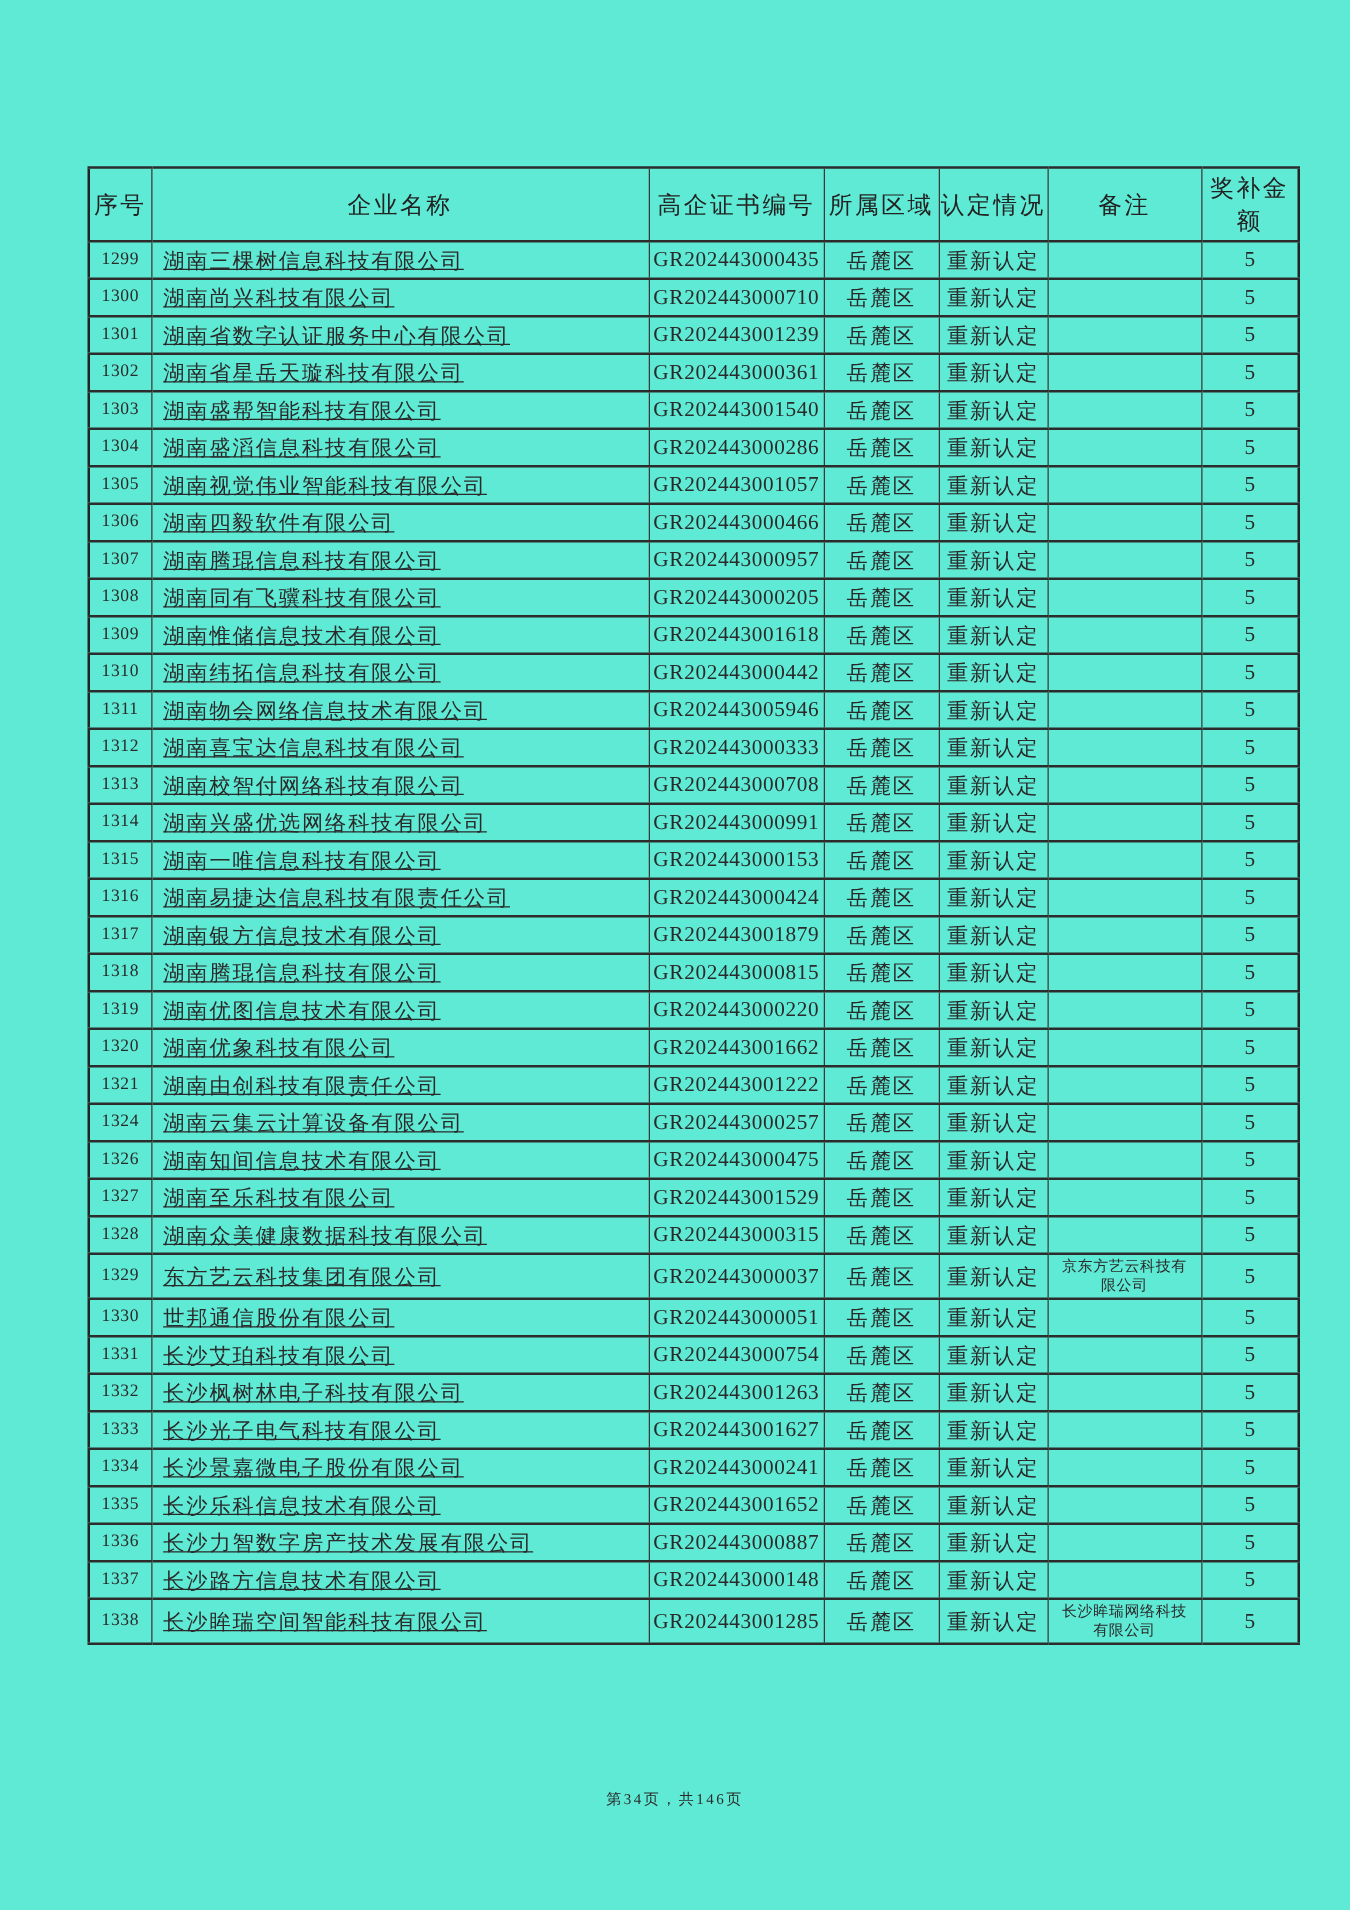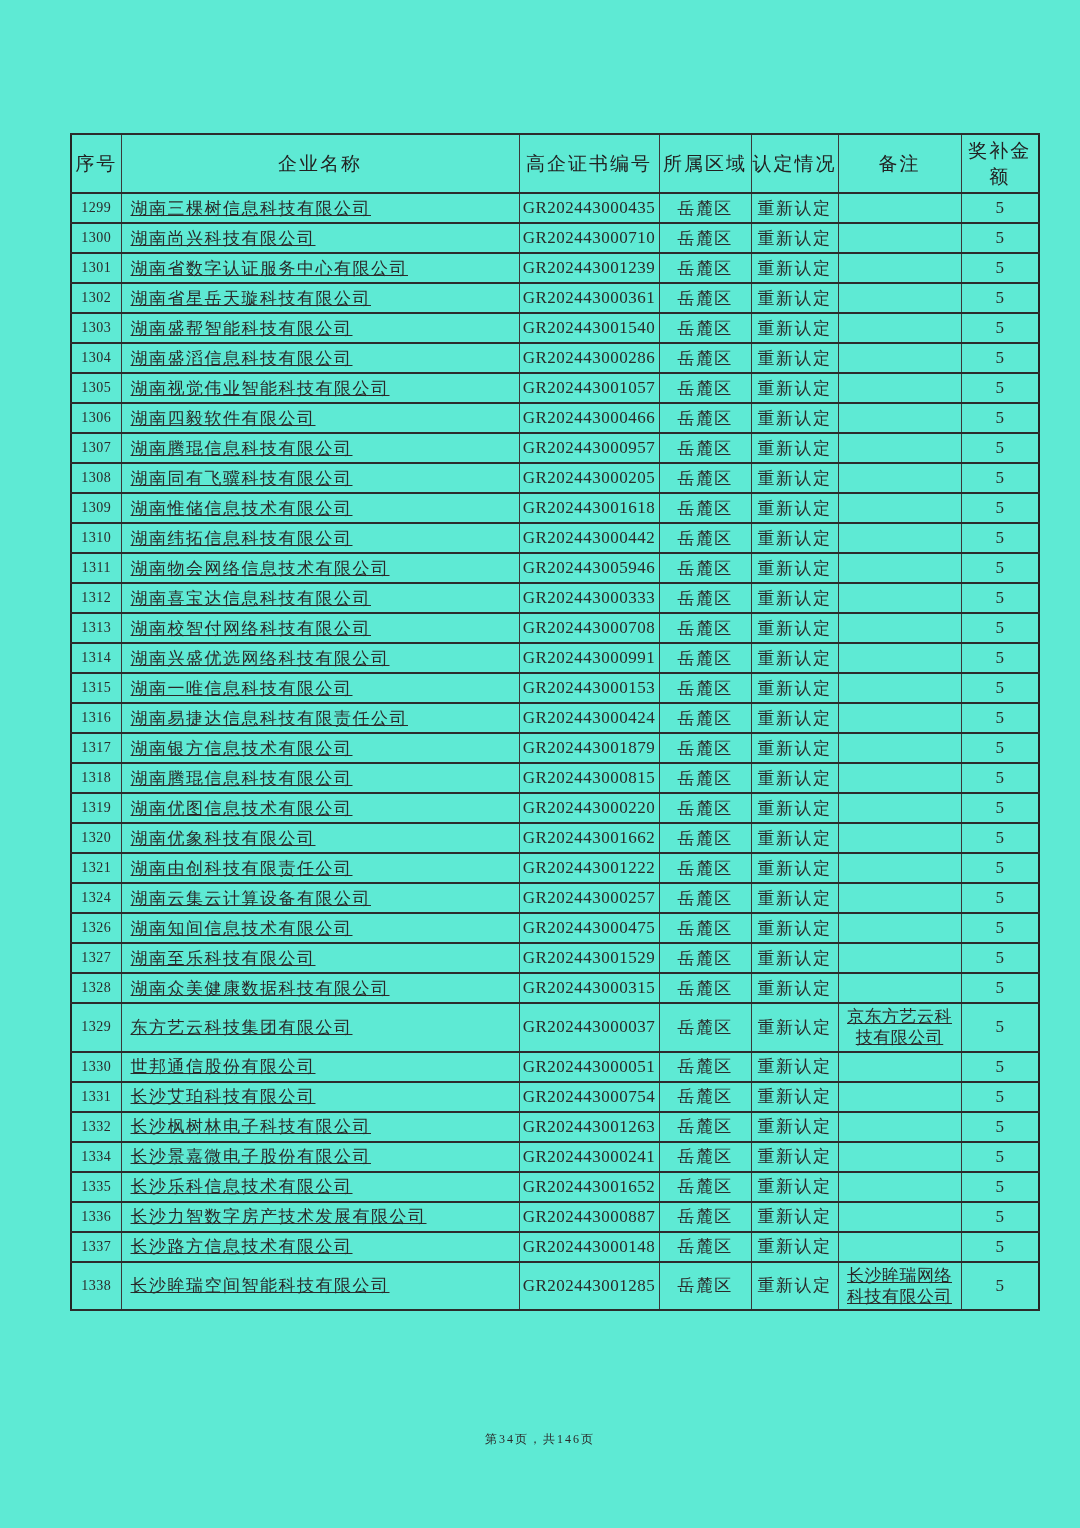--- a/index.html
+++ b/index.html
@@ -66,25 +66,24 @@
     letter-spacing: 1.5px;
     text-decoration: underline;
   }
   td.c-cert {
     letter-spacing: 0.5px;
   }
   td.c-district, td.c-status {
     letter-spacing: 1.5px;
   }
   td.c-remark {
-    font-size: 17px;
+    font-size: 12px;
     line-height: 1.25;
     padding: 2px 6px;
     letter-spacing: 0.5px;
-    text-decoration: underline;
   }
   .footer {
     position: absolute;
     top: 1431px;
     left: 0;
     width: 1080px;
     text-align: center;
     font-size: 12px;
     letter-spacing: 2px;
     color: #2a2a2a;
@@ -389,20 +388,29 @@
         <tr>
     <td class="c-seq">1332</td>
     <td class="c-name">长沙枫树林电子科技有限公司</td>
     <td class="c-cert">GR202443001263</td>
     <td class="c-district">岳麓区</td>
     <td class="c-status">重新认定</td>
     <td class="c-remark"></td>
     <td class="c-amount">5</td>
   </tr>
         <tr>
+    <td class="c-seq">1333</td>
+    <td class="c-name">长沙光子电气科技有限公司</td>
+    <td class="c-cert">GR202443001627</td>
+    <td class="c-district">岳麓区</td>
+    <td class="c-status">重新认定</td>
+    <td class="c-remark"></td>
+    <td class="c-amount">5</td>
+  </tr>
+        <tr>
     <td class="c-seq">1334</td>
     <td class="c-name">长沙景嘉微电子股份有限公司</td>
     <td class="c-cert">GR202443000241</td>
     <td class="c-district">岳麓区</td>
     <td class="c-status">重新认定</td>
     <td class="c-remark"></td>
     <td class="c-amount">5</td>
   </tr>
         <tr>
     <td class="c-seq">1335</td>

